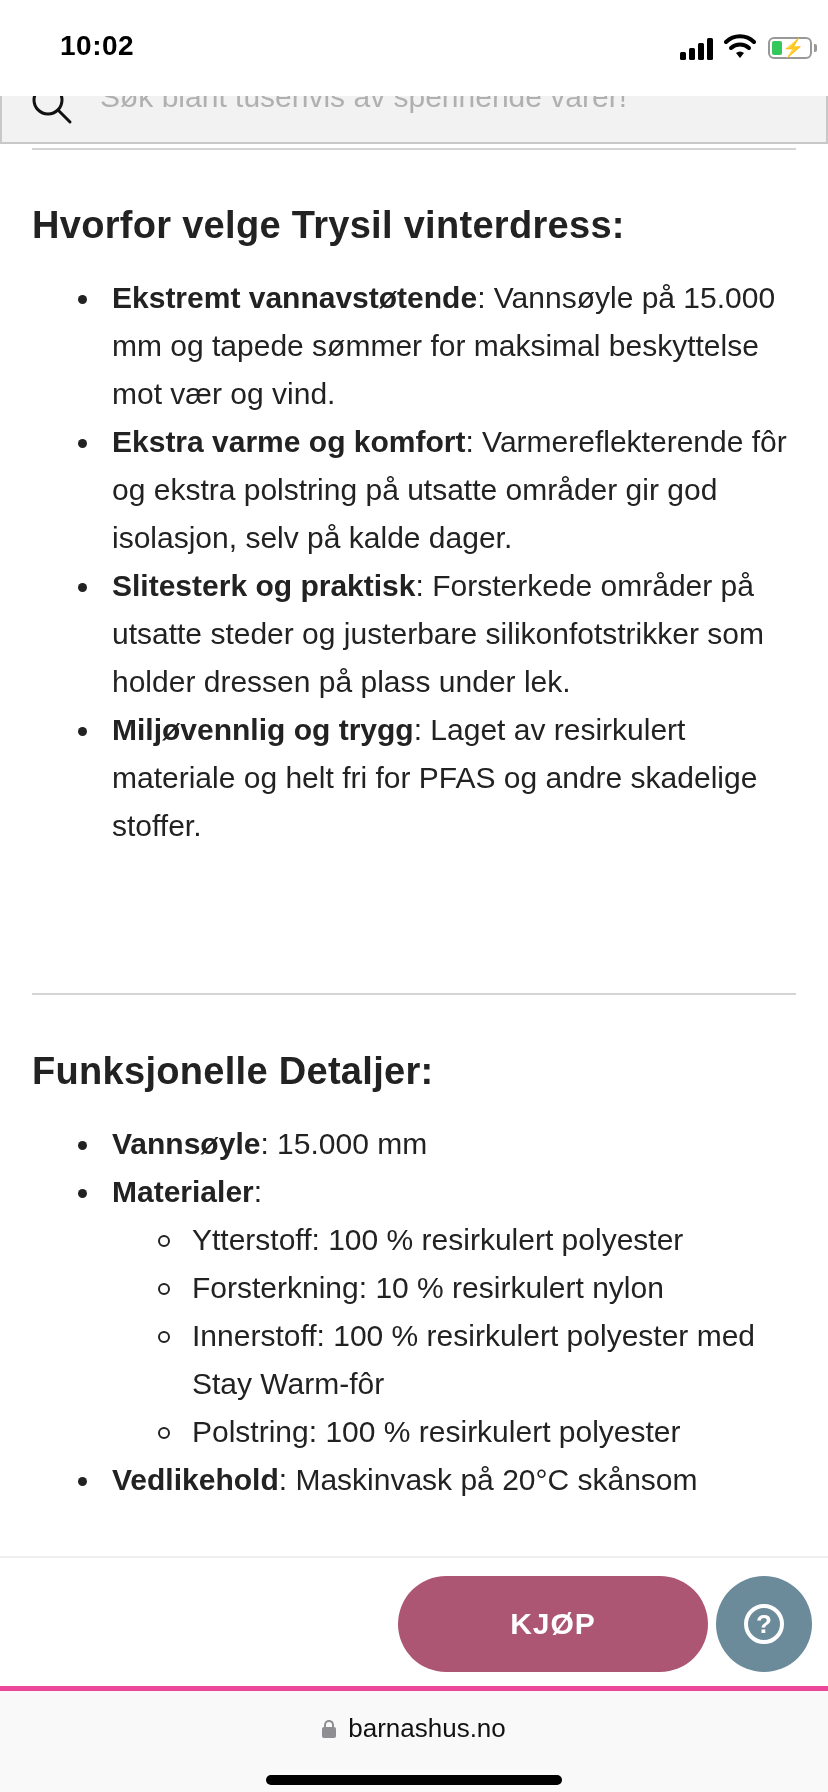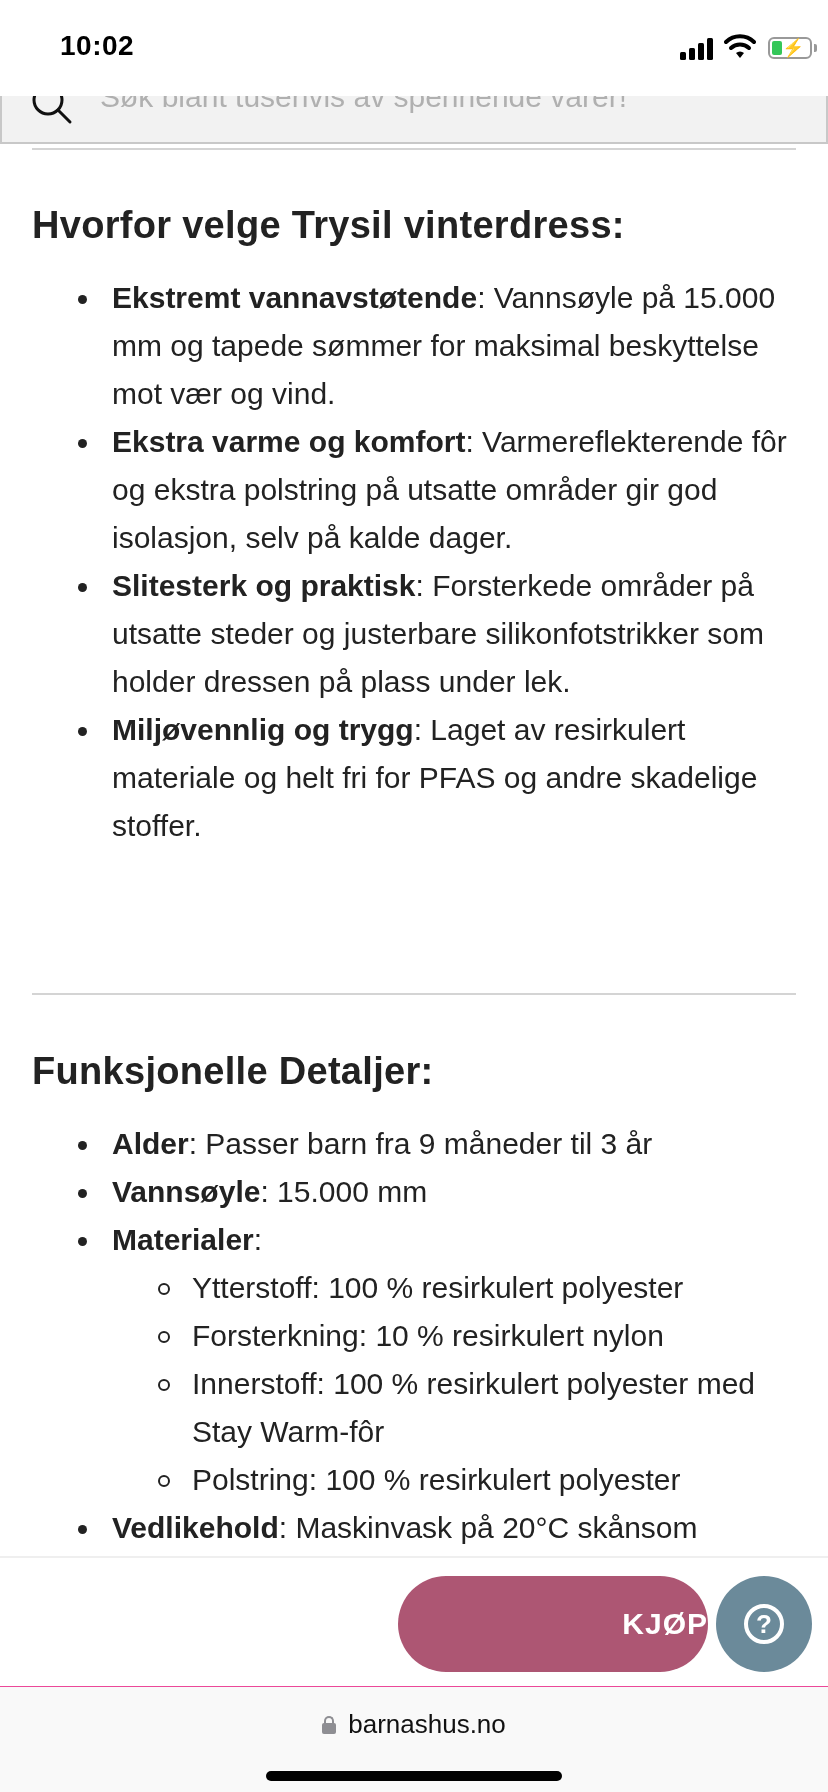--- a/index.html
+++ b/index.html
@@ -30,26 +30,26 @@
   ul.list { position: absolute; left: 0; list-style: none; width: 828px; }
   ul.list > li { position: relative; padding-left: 112px; padding-right: 18px; font-size: 30px; line-height: 48px; color: #222; }
   ul.list > li::before { content: ""; position: absolute; left: 78px; top: 21px; width: 9px; height: 9px; background: #222; border-radius: 50%; }
   ul.list b { font-weight: bold; }
   ul.sub { list-style: none; }
   ul.sub > li { position: relative; padding-left: 80px; margin-left: 0; font-size: 30px; line-height: 48px; }
   ul.sub > li::before { content: ""; position: absolute; left: 46px; top: 19px; width: 8px; height: 8px; border: 2px solid #222; border-radius: 50%; }
 
   
   .buy-bar { position: absolute; left: 0; top: 1556px; width: 828px; height: 130px; background: #fff; border-top: 2px solid #efefef; z-index: 4; }
-  .buy-button { position: absolute; left: 398px; top: 18px; width: 310px; height: 96px; border-radius: 48px; background: #ad5673; color: #fff; border: none; font-size: 30px; font-weight: bold; font-family: "Liberation Sans", sans-serif; letter-spacing: 1px; text-align: right; }
+  .buy-button { position: absolute; left: 398px; top: 18px; width: 310px; height: 96px; border-radius: 48px; background: #ad5673; color: #fff; border: none; font-size: 30px; font-weight: bold; font-family: "Liberation Sans", sans-serif; letter-spacing: 1px; }
   .help-button { position: absolute; left: 716px; top: 18px; width: 96px; height: 96px; border-radius: 50%; background: #6b8a9a; border: none; }
   .help-button .q { position: absolute; left: 28px; top: 28px; width: 40px; height: 40px; border: 4px solid #fff; border-radius: 50%; color: #fff; font-size: 26px; font-weight: bold; line-height: 32px; text-align: center; }
 
   
-  .url-bar { position: absolute; left: 0; top: 1686px; width: 828px; height: 106px; background: #f9f9f9; border-top: 1px solid #ec4899; z-index: 4; }
+  .url-bar { position: absolute; left: 0; top: 1686px; width: 828px; height: 106px; background: #f9f9f9; border-top: 5px solid #ec4899; z-index: 4; }
   .url-wrap { position: absolute; left: 0; top: 22px; width: 828px; text-align: center; font-size: 26px; color: #111; }
   .lock-icon { display: inline-block; position: relative; width: 14px; height: 18px; margin-right: 12px; vertical-align: -1px; }
   .lock-icon .body { position: absolute; left: 0; bottom: 0; width: 14px; height: 11px; background: #8e8e93; border-radius: 2px; }
   .lock-icon .shackle { position: absolute; left: 2px; top: 0; width: 10px; height: 10px; border: 2px solid #8e8e93; border-bottom: none; border-radius: 5px 5px 0 0; }
   .home-indicator { position: absolute; left: 266px; top: 84px; width: 296px; height: 10px; background: #000; border-radius: 5px; }
 </style>
 </head>
 <body>
 
 <div class="status-bar">
@@ -87,21 +87,20 @@
 <ul class="list" style="top:274px">
   <li><b>Ekstremt vannavstøtende</b><span>: Vannsøyle på 15.000 mm og tapede sømmer for maksimal beskyttelse mot vær og vind.</span></li>
   <li><b>Ekstra varme og komfort</b><span>: Varmereflekterende fôr og ekstra polstring på utsatte områder gir god isolasjon, selv på kalde dager.</span></li>
   <li><b>Slitesterk og praktisk</b><span>: Forsterkede områder på utsatte steder og justerbare silikonfotstrikker som holder dressen på plass under lek.</span></li>
   <li><b>Miljøvennlig og trygg</b><span>: Laget av resirkulert materiale og helt fri for PFAS og andre skadelige stoffer.</span></li>
 </ul>
 <div class="divider" style="top:993px"></div>
 
 <h2 style="top:1050px">Funksjonelle Detaljer:</h2>
 <ul class="list" style="top:1120px">
-  <li><b>Alder</b><span>: Passer barn fra 9 måneder til 3 år</span></li>
   <li><b>Vannsøyle</b><span>: 15.000 mm</span></li>
   <li><b>Materialer</b><span>:</span>
     <ul class="sub">
       <li>Ytterstoff: 100 % resirkulert polyester</li>
       <li>Forsterkning: 10 % resirkulert nylon</li>
       <li>Innerstoff: 100 % resirkulert polyester med Stay Warm-fôr</li>
       <li>Polstring: 100 % resirkulert polyester</li>
     </ul>
   </li>
   <li><b>Vedlikehold</b><span>: Maskinvask på 20°C skånsom</span></li>

